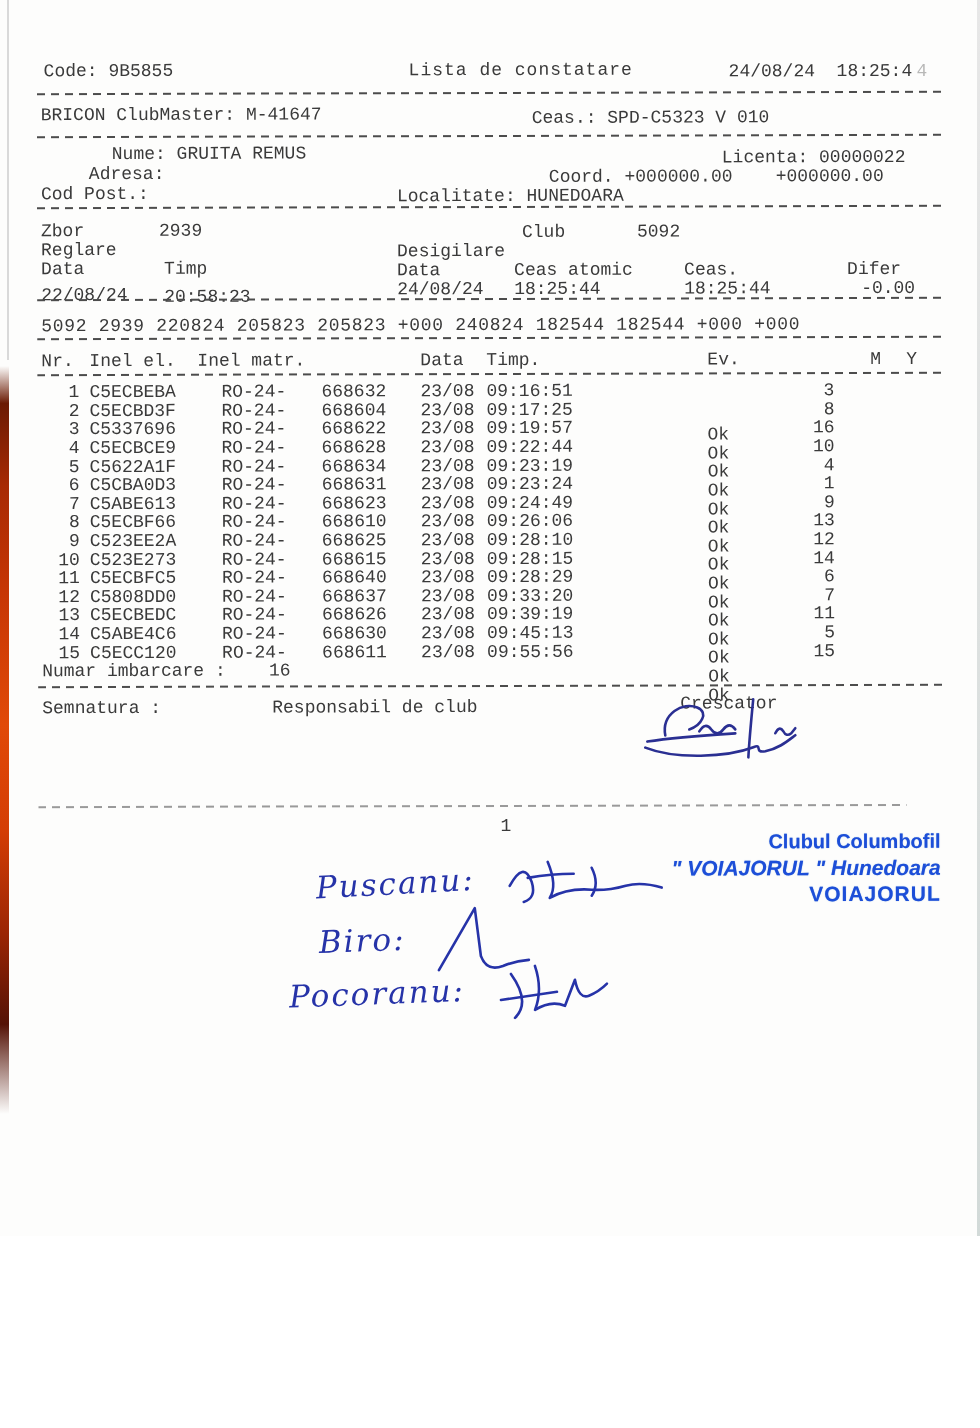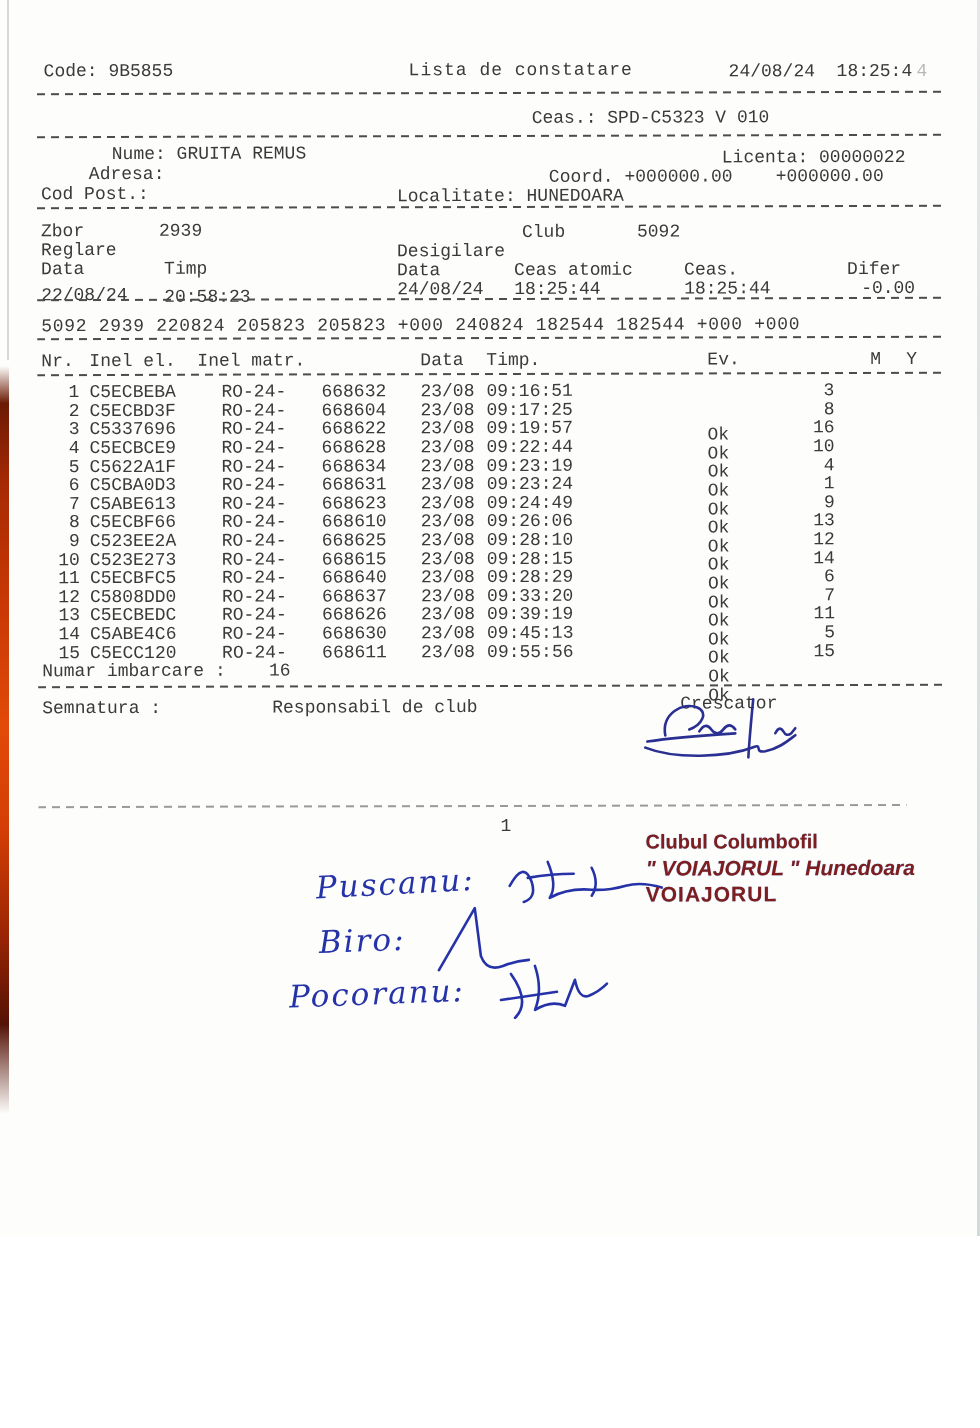--- a/index.html
+++ b/index.html
@@ -45,22 +45,22 @@
   .bottom-bar{
     position:absolute;left:55px;top:1419px;width:690px;height:8px;
     background:linear-gradient(90deg,#22403b 0 16%,#102a26 16% 40%,#1c3531 40% 75%,#16302c 75% 100%);
     opacity:.92;border-radius:1px;
   }
   .bottom-bar-light{position:absolute;left:745px;top:1421px;width:228px;height:5px;background:#c7d8d4;opacity:.6;}
   .bottom-smudge{position:absolute;left:160px;top:1411px;width:130px;height:5px;background:#b9cfca;opacity:.5;}
   .pen{color:#2633a8;font-family:"DejaVu Serif",serif;font-style:italic;font-weight:500;
        position:absolute;white-space:pre;letter-spacing:2px;}
   .stamp{
-    position:absolute;left:645px;top:830px;width:295px;text-align:left;
-    color:#7f1d1d;font-family:"Liberation Sans",sans-serif;font-weight:bold;
+    position:absolute;left:645px;top:830px;width:295px;text-align:right;
+    color:#1d4ed8;font-family:"Liberation Sans",sans-serif;font-weight:bold;
     text-shadow:0 0 1px rgba(21,101,200,.55);
   }
   .stamp .s1{font-size:20px;line-height:25px;}
   .stamp .s2{font-size:21px;line-height:27px;font-style:italic;}
   .stamp .s3{font-size:20px;line-height:26px;letter-spacing:2px;}
   .stamp .s4{font-size:21px;line-height:26px;letter-spacing:1px;}
   svg.sig{position:absolute;overflow:visible;}
   svg.sig path{fill:none;stroke:#2a2f92;stroke-width:2.6;stroke-linecap:round;stroke-linejoin:round;}
   svg.sig.pen path{stroke:#2633a8;}
   .faint{opacity:.35;}
@@ -74,20 +74,21 @@
   <div class="stripe"></div>
 
   <div class="content">
 
     <span class="t" style="left:45px;top:60px">Code: 9B5855</span>
     <span class="t" style="left:410px;top:60px;letter-spacing:1px">Lista de constatare</span>
     <span class="t" style="left:730px;top:62px">24/08/24  18:25:4</span>
     <span class="t faint" style="left:918px;top:62px">4</span>
     <div class="dash" style="top:92px"></div>
 
+    <span class="t" style="left:42px;top:104px">BRICON ClubMaster: M-41647</span>
     <span class="t" style="left:533px;top:108px">Ceas.: SPD-C5323 V 010</span>
     <div class="dash" style="top:135px"></div>
 
     <span class="t" style="left:113px;top:143px">Nume: GRUITA REMUS</span>
     <span class="t" style="left:723px;top:148px">Licenta: 00000022</span>
     <span class="t" style="left:90px;top:163px">Adresa:</span>
     <span class="t" style="left:550px;top:167px">Coord. +000000.00    +000000.00</span>
     <span class="t" style="left:42px;top:183px">Cod Post.:</span>
     <span class="t" style="left:398px;top:186px">Localitate: HUNEDOARA</span>
     <div class="dash" style="top:206px"></div>

